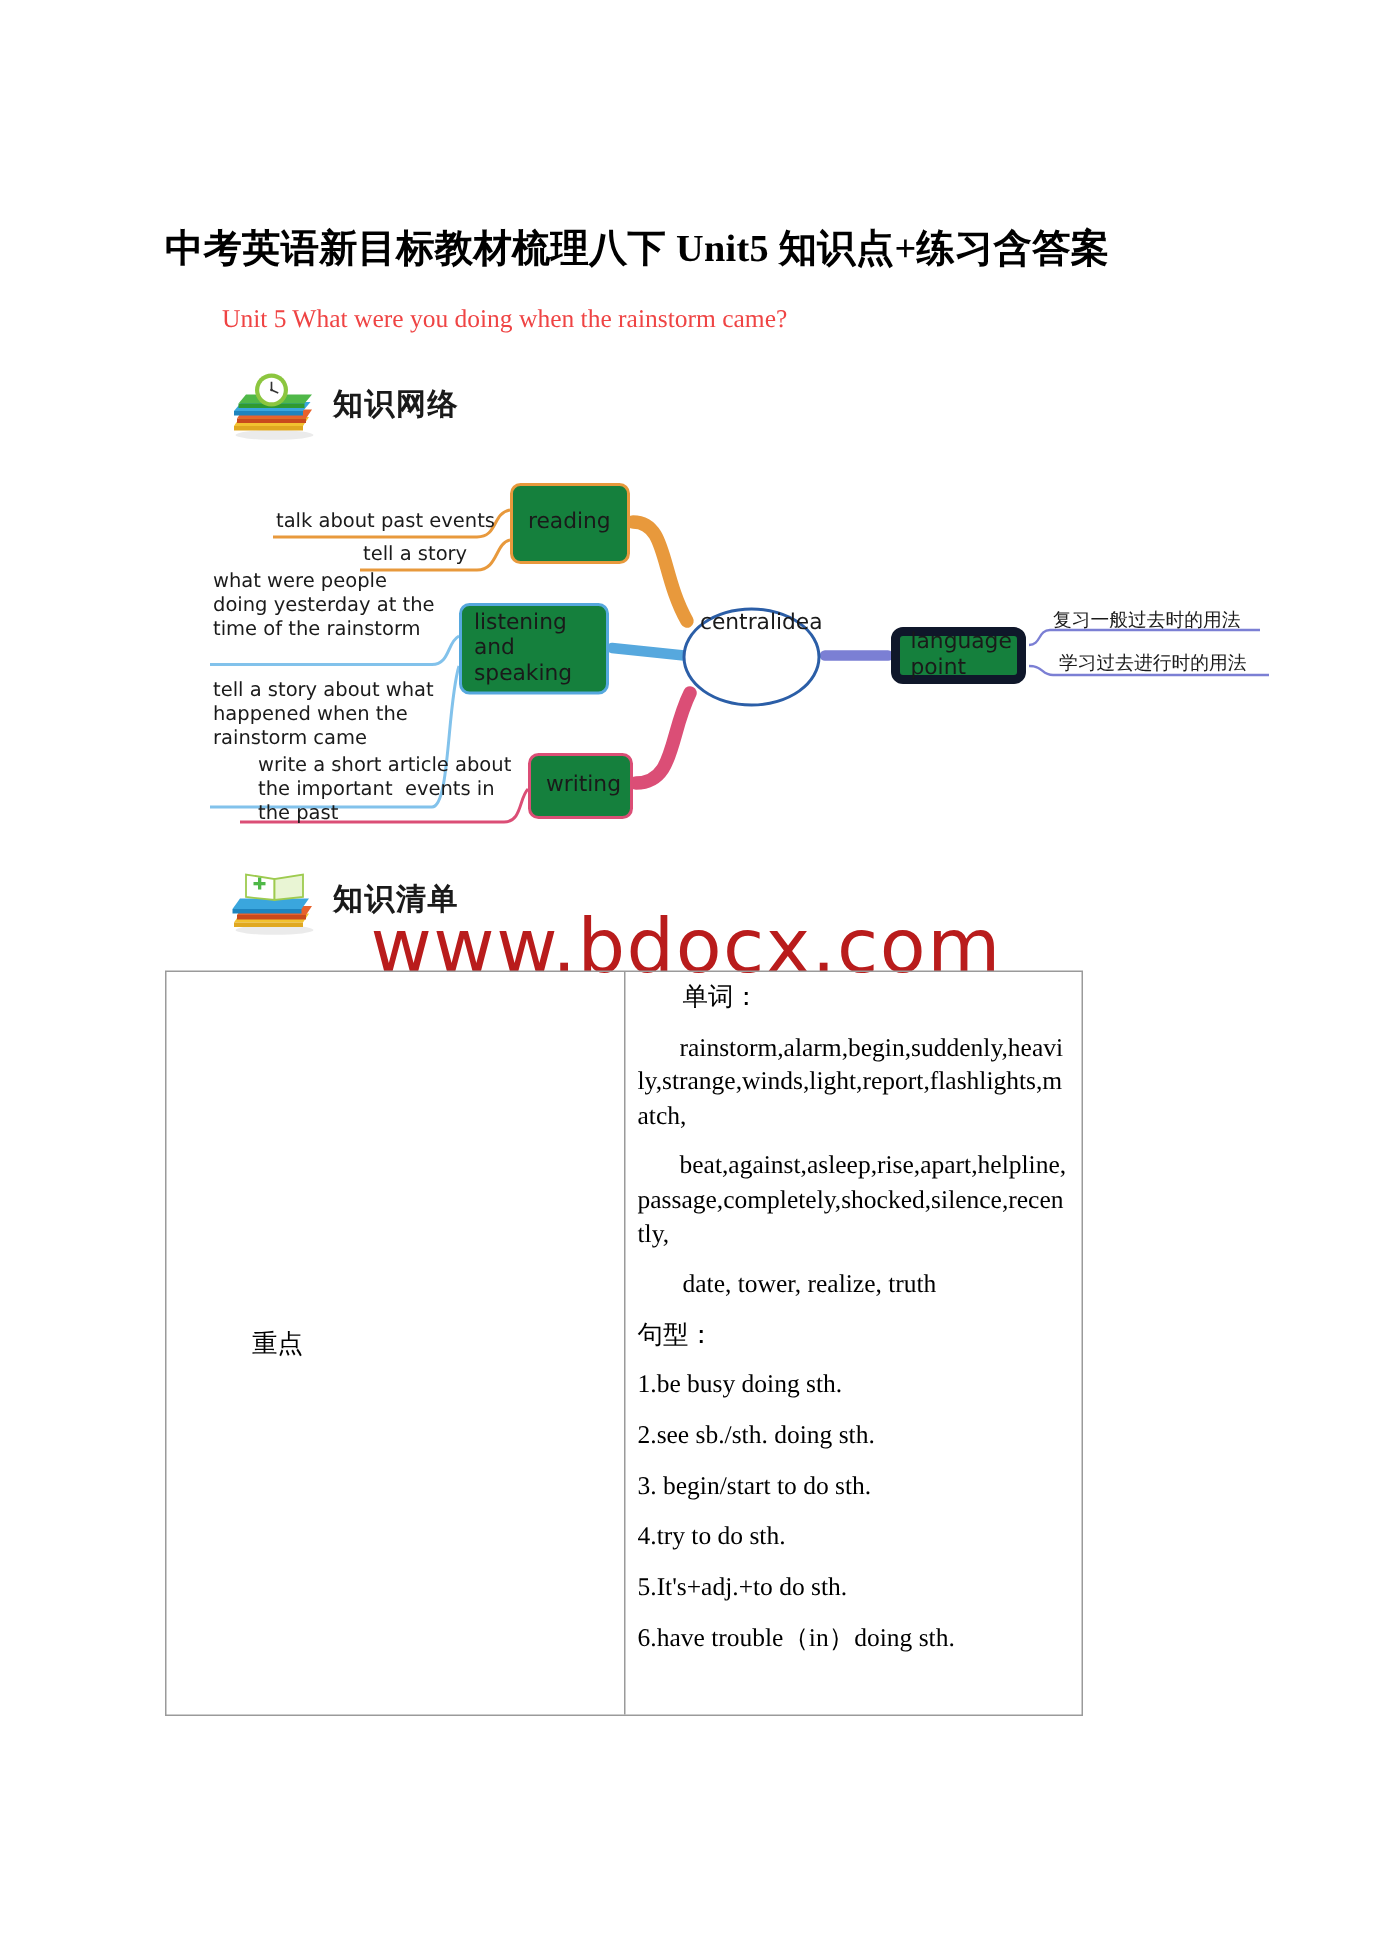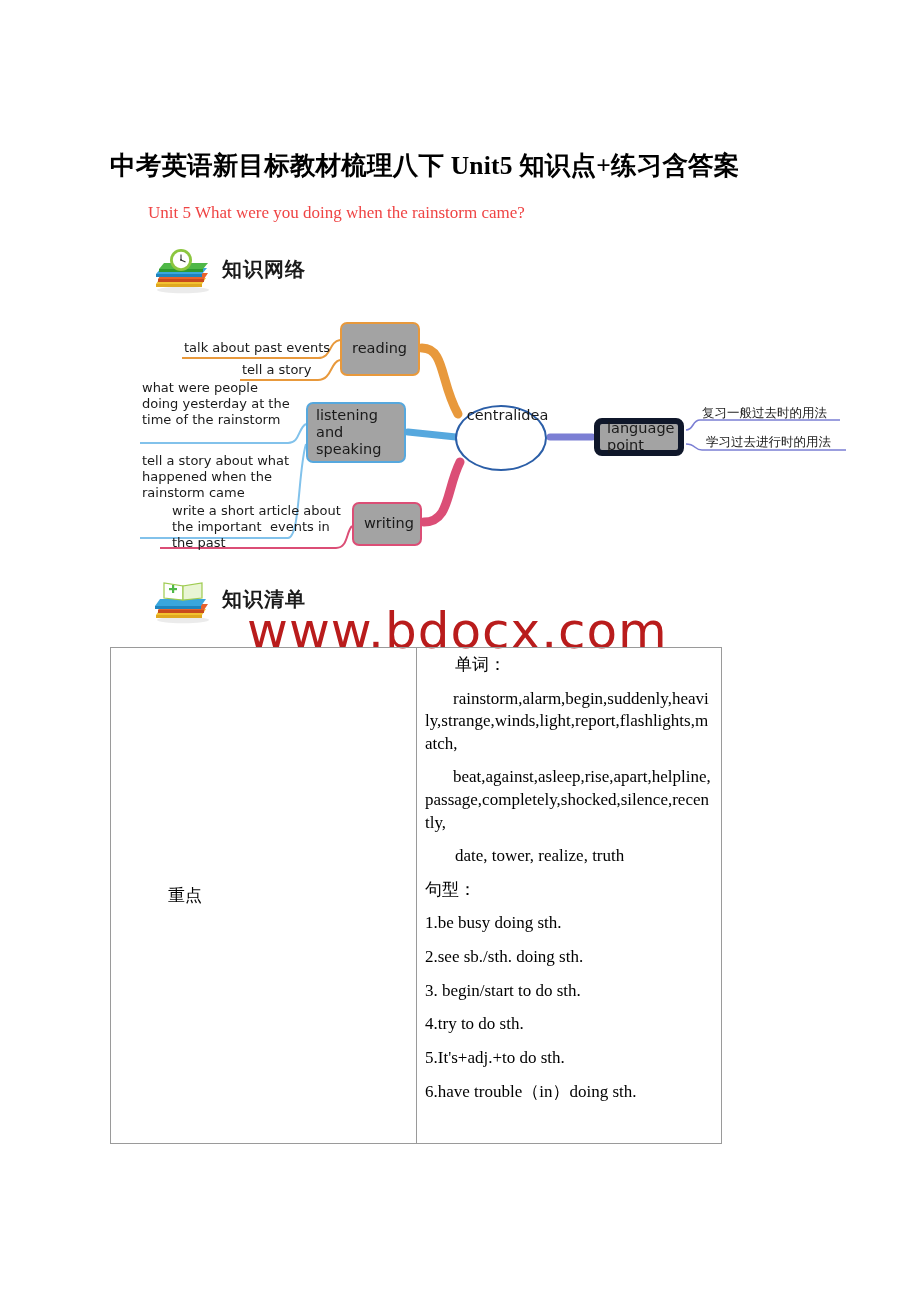--- a/index.html
+++ b/index.html
@@ -68,21 +68,21 @@
     position: absolute;
     left: 140px;
     top: 310px;
     width: 720px;
     height: 250px;
   }
   .mm-svg { position: absolute; left: 0; top: 0; }
 
   .mm-node {
     position: absolute;
-    background: #a3a3a3;
+    background: #15803d;
     box-sizing: border-box;
     display: flex;
     align-items: center;
     font-family: "DejaVu Sans", sans-serif;
     font-size: 14.5px;
     color: #1a1a1a;
     line-height: 1.18;
     padding-left: 10px;
   }
   .mm-node.reading   { left: 200px; top: 12px;  width: 80px;  height: 54px; border: 2px solid #E8993C; border-radius: 7px; }

